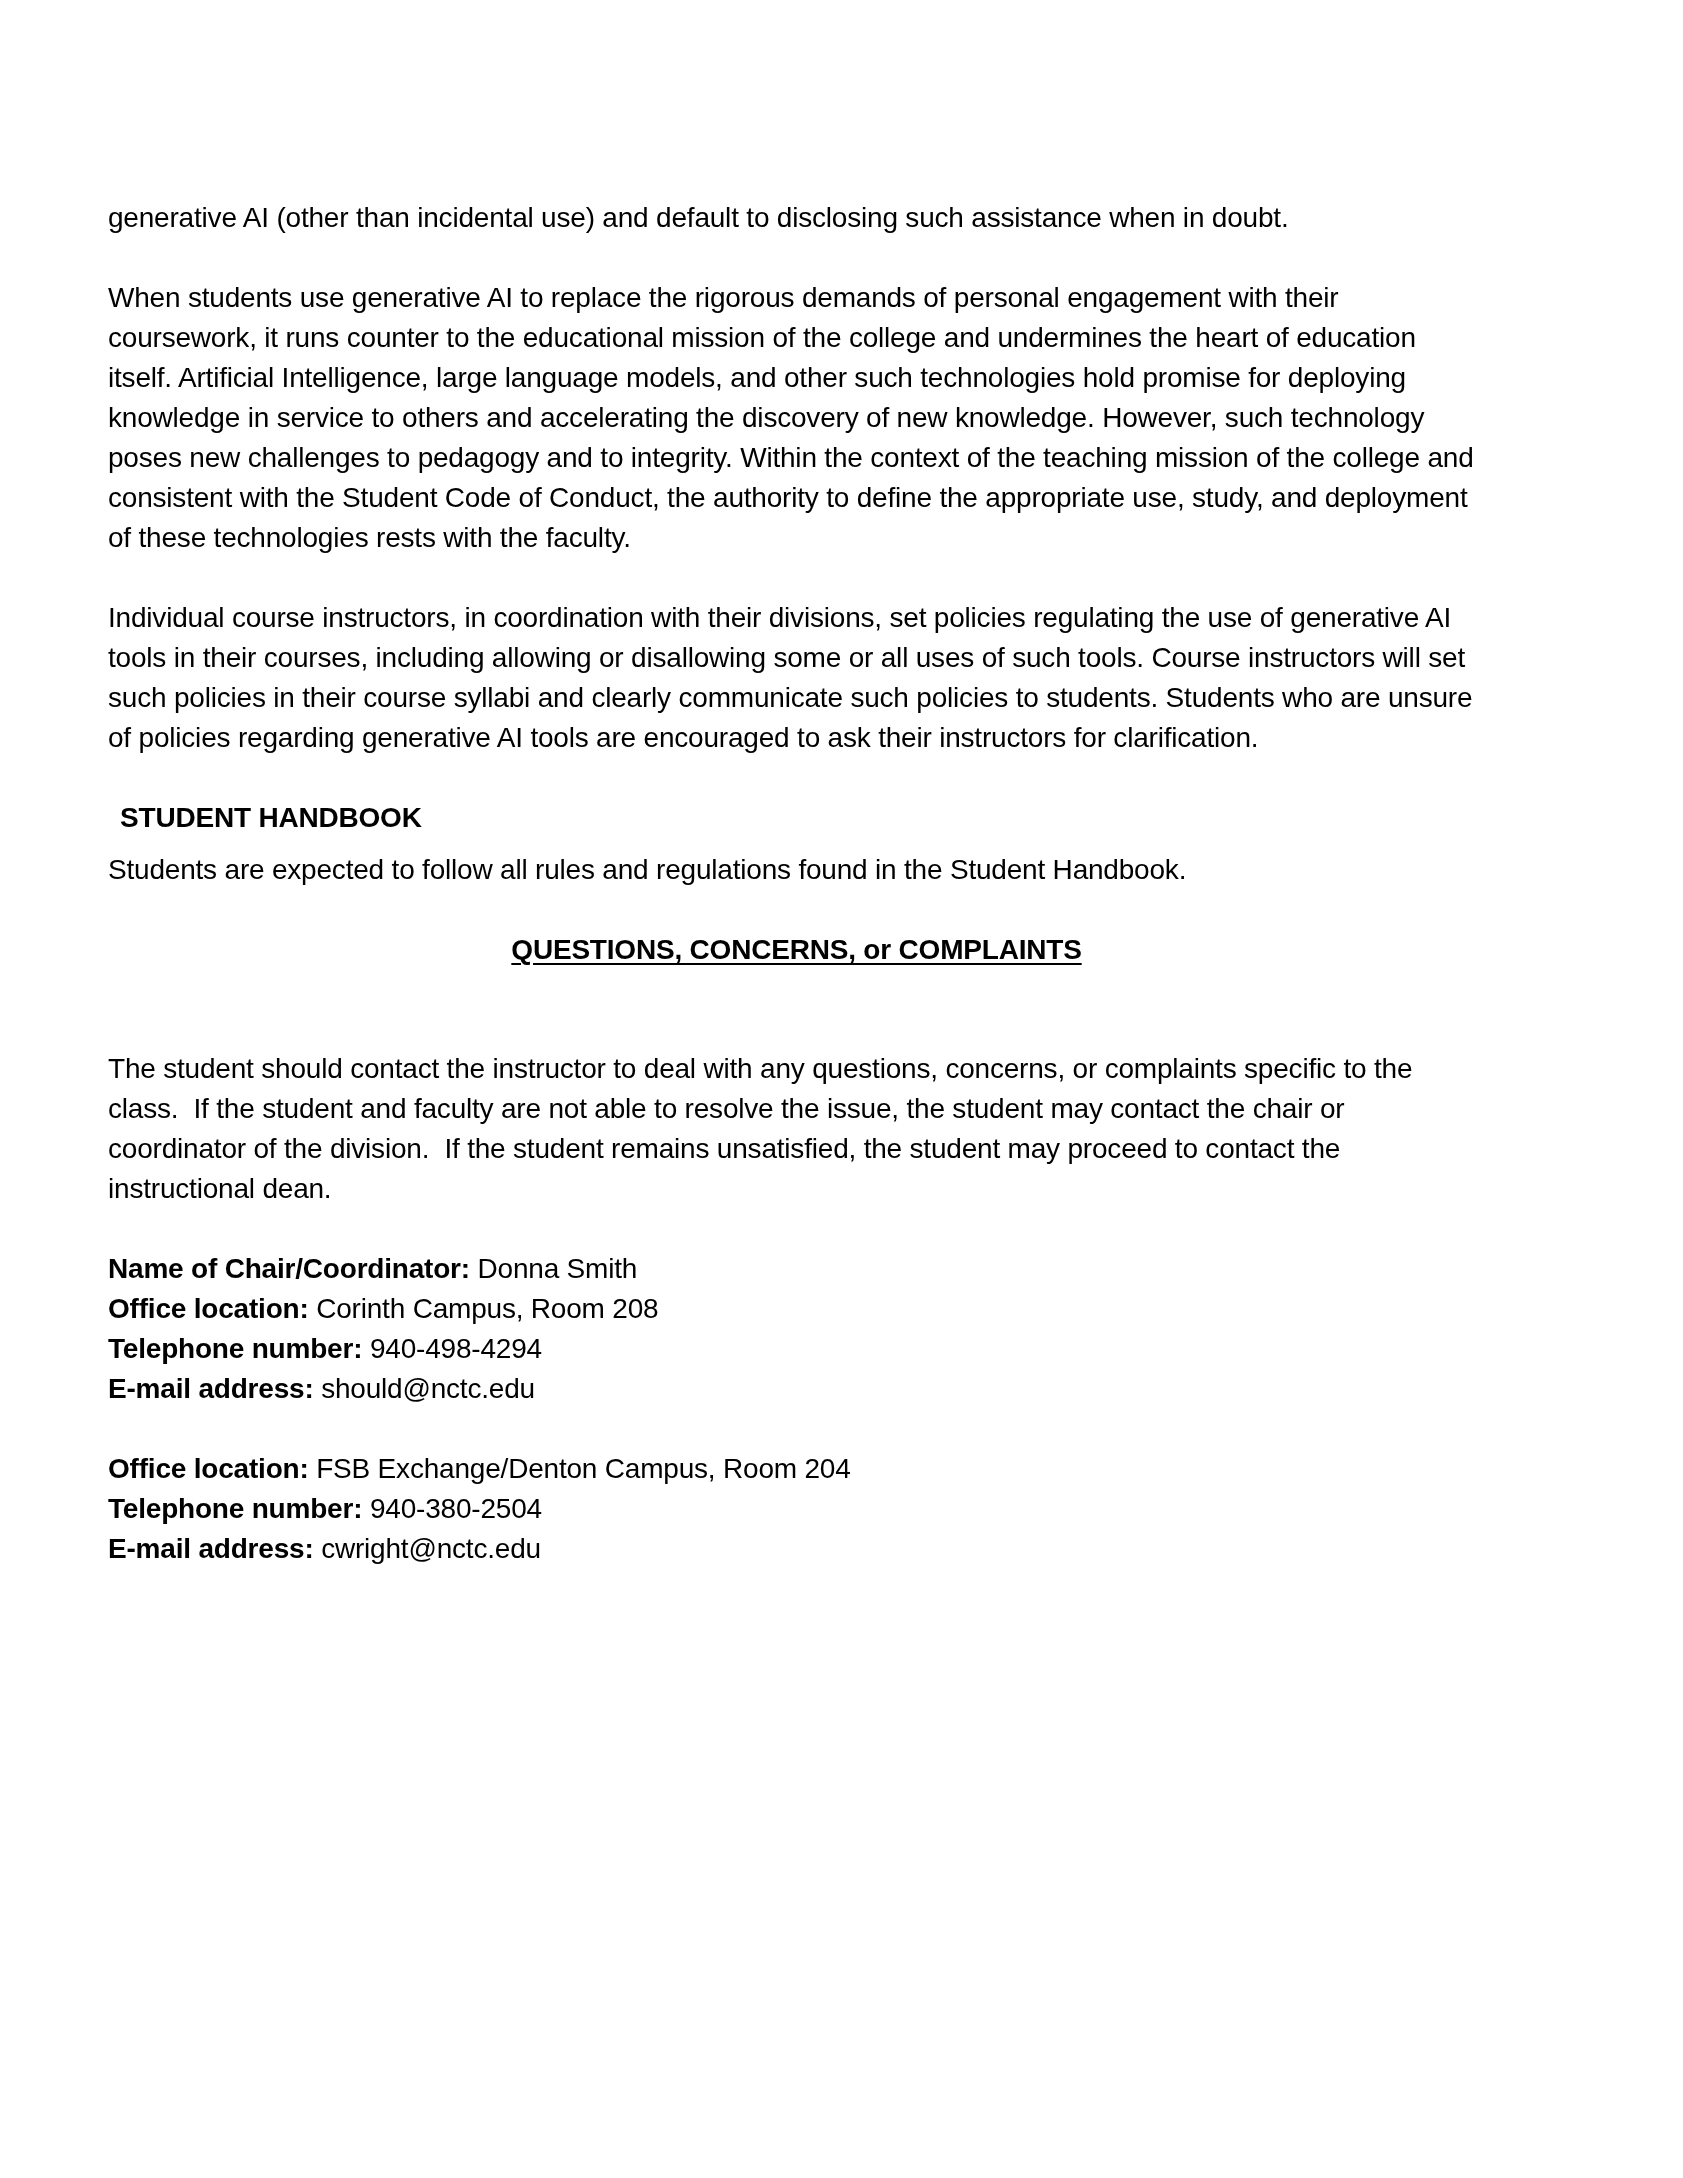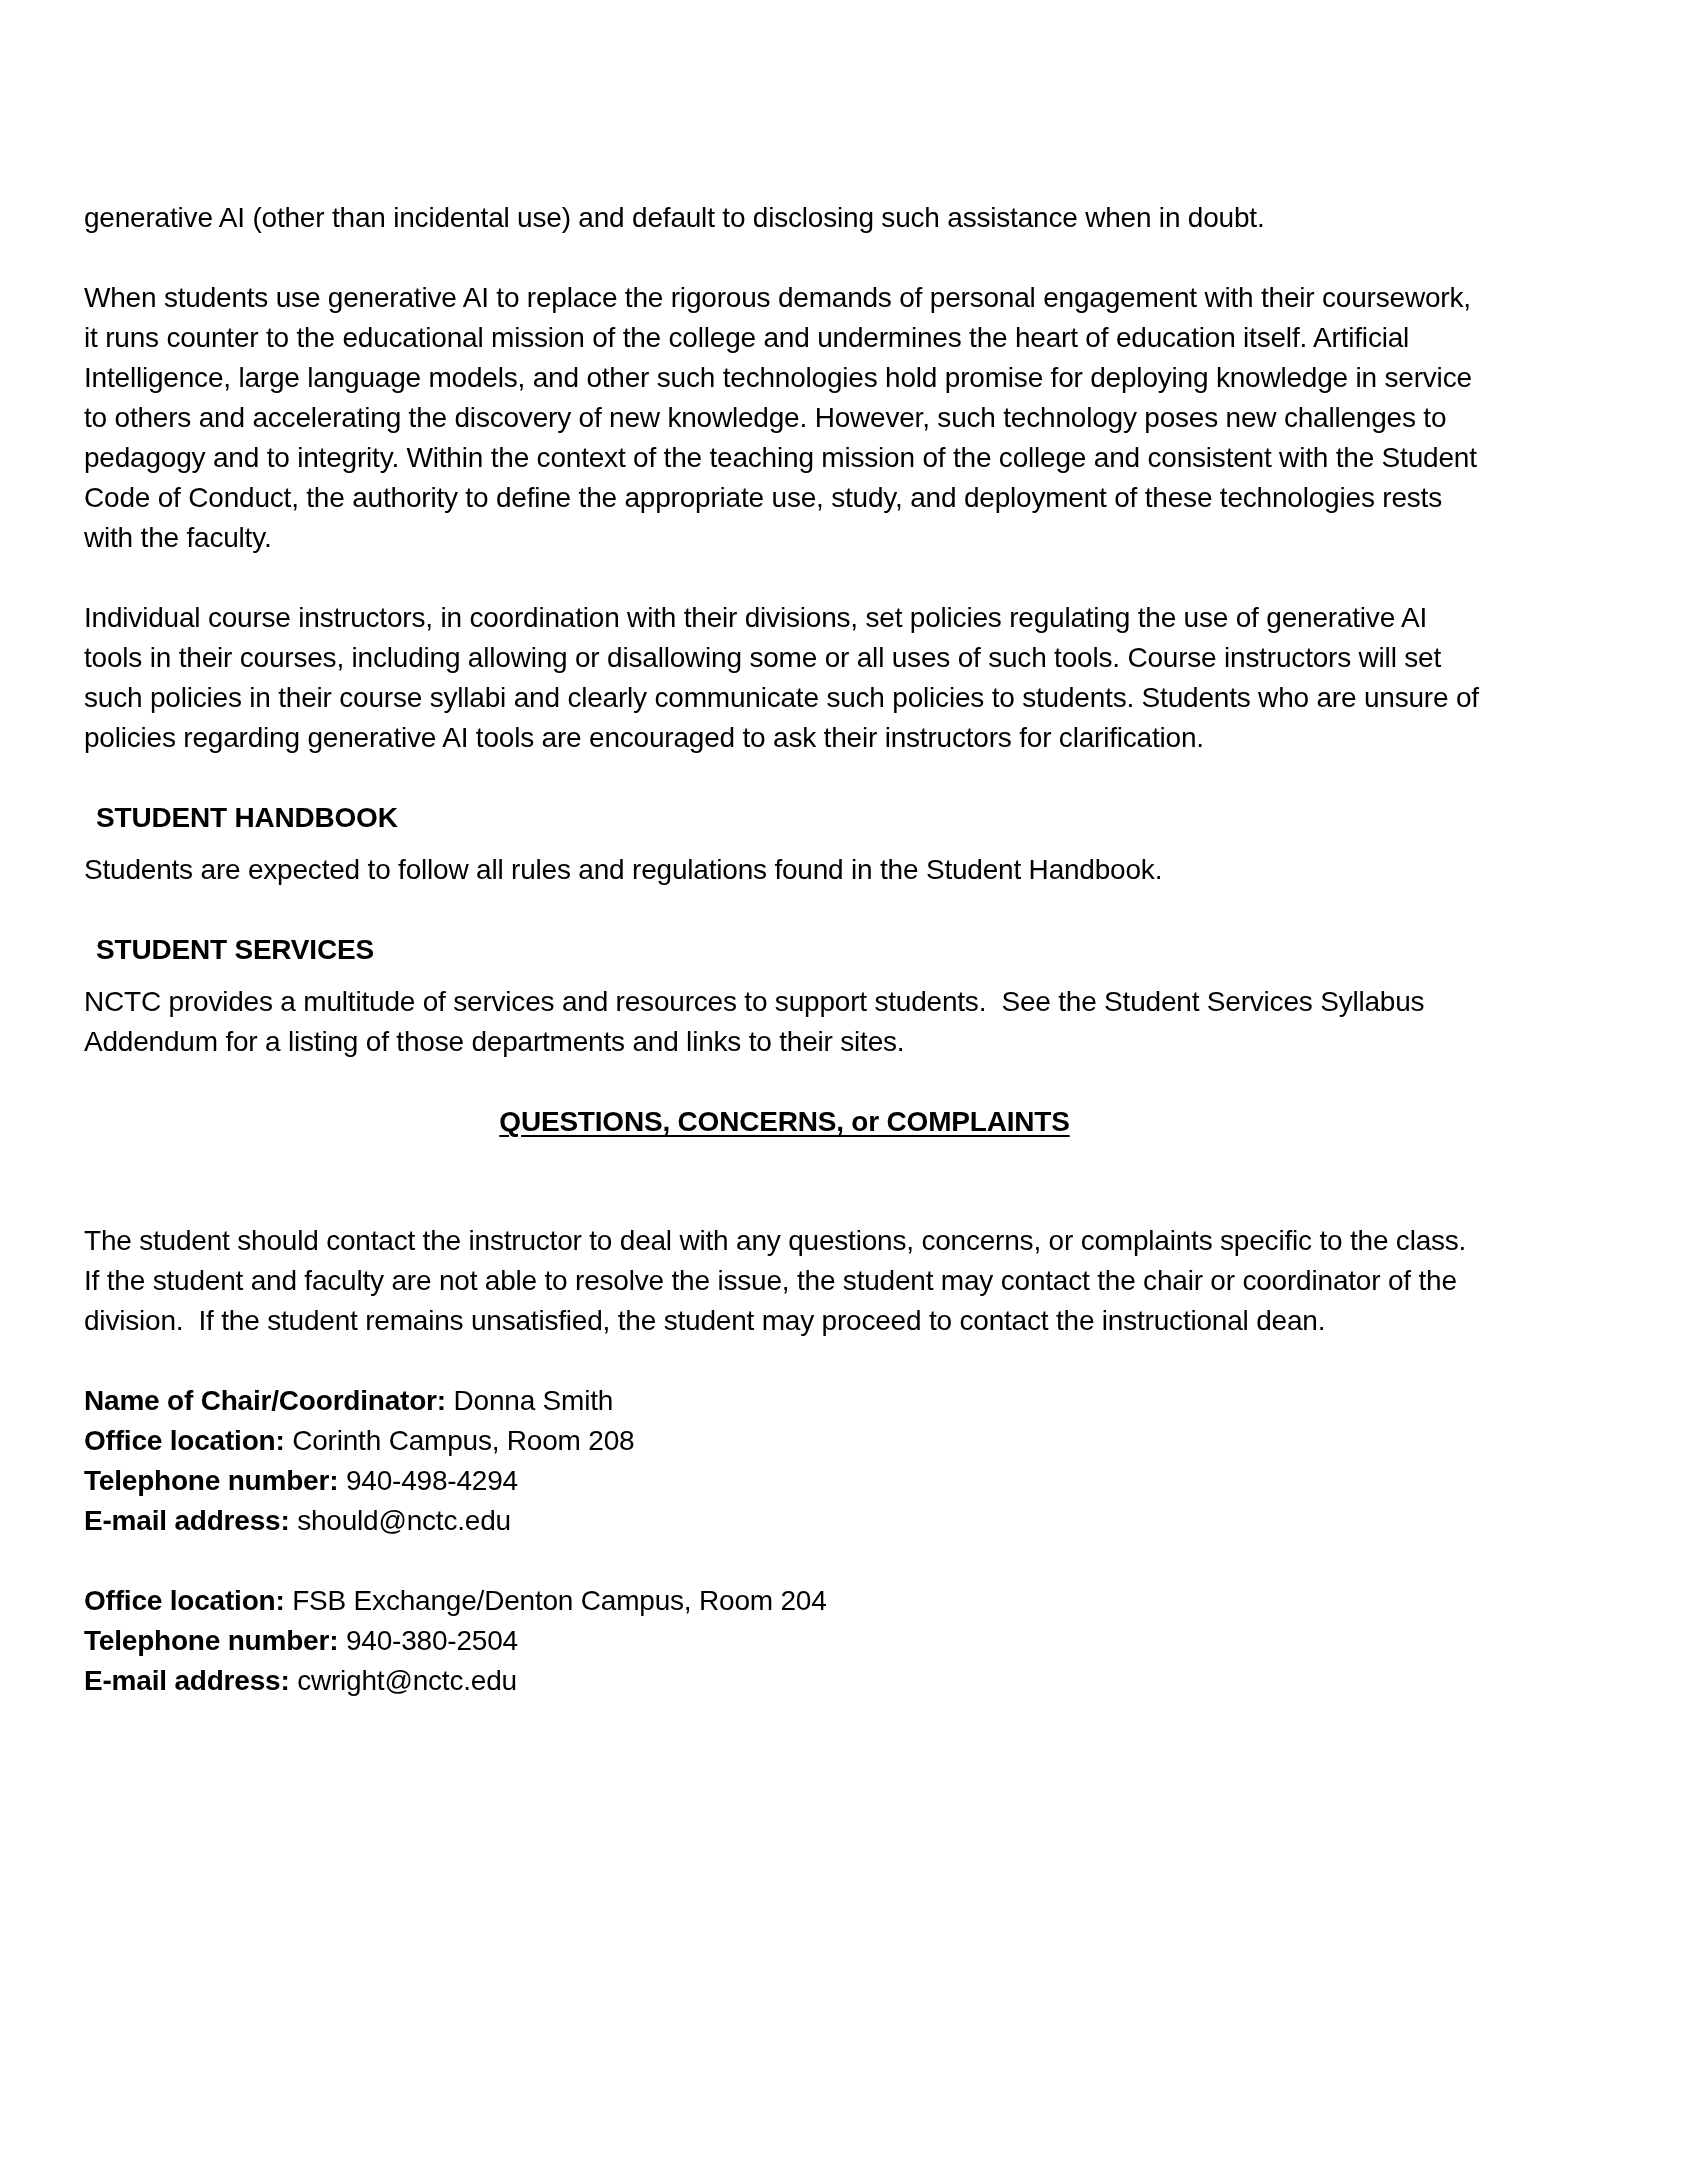--- a/index.html
+++ b/index.html
@@ -11,21 +11,21 @@
     position: relative;
     width: 1683px;
     height: 2178px;
     box-sizing: border-box;
     background: var(--page-bg, #ffffff);
     color: var(--text-color, #000000);
     font-family: "Liberation Sans", "DejaVu Sans", sans-serif;
     font-size: 28px;
     line-height: 40px;
     letter-spacing: -0.2px;
-    padding: 198px 198px 0 84px;
+    padding: 198px 198px 0 108px;
     overflow: hidden;
   }
   .para {
     margin: 0 0 40px 0;
     white-space: pre-wrap;
   }
   .section-heading {
     margin: 12px;
     font-weight: bold;
     font-size: 28px;
@@ -59,24 +59,20 @@
 
   <p class="para">When students use generative AI to replace the rigorous demands of personal engagement with their coursework, it runs counter to the educational mission of the college and undermines the heart of education itself. Artificial Intelligence, large language models, and other such technologies hold promise for deploying knowledge in service to others and accelerating the discovery of new knowledge. However, such technology poses new challenges to pedagogy and to integrity. Within the context of the teaching mission of the college and consistent with the Student Code of Conduct, the authority to define the appropriate use, study, and deployment of these technologies rests with the faculty.</p>
 
   <p class="para">Individual course instructors, in coordination with their divisions, set policies regulating the use of generative AI tools in their courses, including allowing or disallowing some or all uses of such tools. Course instructors will set such policies in their course syllabi and clearly communicate such policies to students. Students who are unsure of policies regarding generative AI tools are encouraged to ask their instructors for clarification.</p>
 
   <div class="section">
     <h2 class="section-heading">STUDENT HANDBOOK</h2>
     <p class="para">Students are expected to follow all rules and regulations found in the Student Handbook.</p>
   </div>
 
-  <div class="section">
-    <h2 class="section-heading">STUDENT SERVICES</h2>
-    <p class="para">NCTC provides a multitude of services and resources to support students.  See the Student Services Syllabus Addendum for a listing of those departments and links to their sites.</p>
-  </div>
 
   <div class="section">
     <h2 class="center-heading">QUESTIONS, CONCERNS, or COMPLAINTS</h2>
     <p class="para">The student should contact the instructor to deal with any questions, concerns, or complaints specific to the class.  If the student and faculty are not able to resolve the issue, the student may contact the chair or coordinator of the division.  If the student remains unsatisfied, the student may proceed to contact the instructional dean.</p>
   </div>
 
   <div class="contact-block">
     <div class="contact-line"><span class="label">Name of Chair/Coordinator:</span> <span>Donna Smith</span></div>
     <div class="contact-line"><span class="label">Office location:</span> <span>Corinth Campus, Room 208</span></div>
     <div class="contact-line"><span class="label">Telephone number:</span> <span>940-498-4294</span></div>

